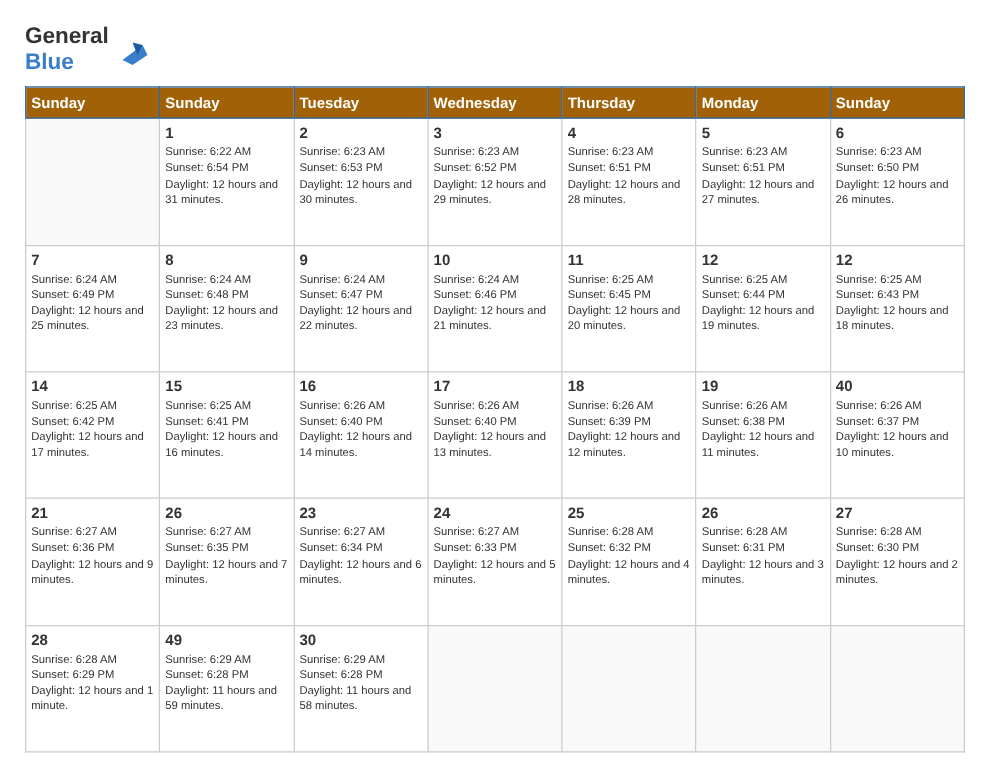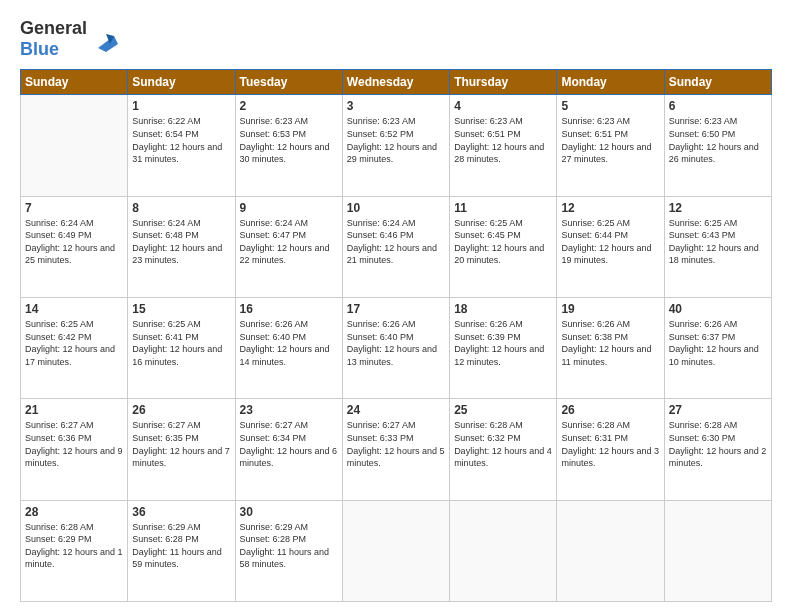--- a/index.html
+++ b/index.html
@@ -218,21 +218,21 @@
             <span class="day-num">27</span>
             <div class="cell-text">Sunrise: 6:28 AM<br>Sunset: 6:30 PM<br>Daylight: 12 hours and 2 minutes.</div>
           </td>
         </tr>
         <tr>
           <td>
             <span class="day-num">28</span>
             <div class="cell-text">Sunrise: 6:28 AM<br>Sunset: 6:29 PM<br>Daylight: 12 hours and 1 minute.</div>
           </td>
           <td>
-            <span class="day-num">36</span>
+            <span class="day-num">49</span>
             <div class="cell-text">Sunrise: 6:29 AM<br>Sunset: 6:28 PM<br>Daylight: 11 hours and 59 minutes.</div>
           </td>
           <td>
             <span class="day-num">30</span>
             <div class="cell-text">Sunrise: 6:29 AM<br>Sunset: 6:28 PM<br>Daylight: 11 hours and 58 minutes.</div>
           </td>
           <td class="empty"></td>
           <td class="empty"></td>
           <td class="empty"></td>
           <td class="empty"></td>

